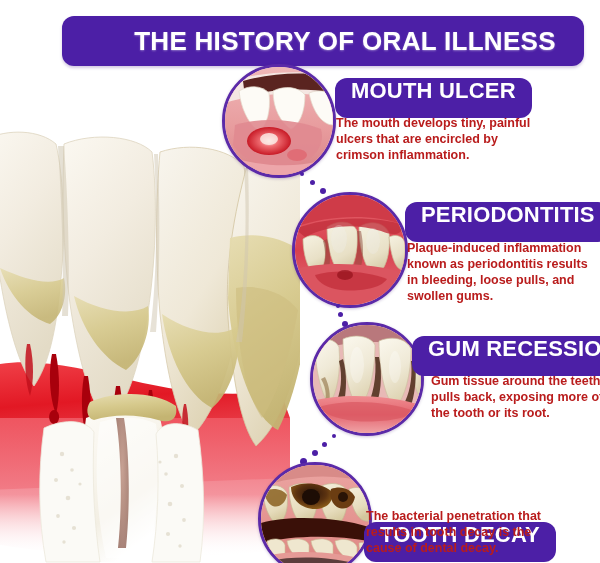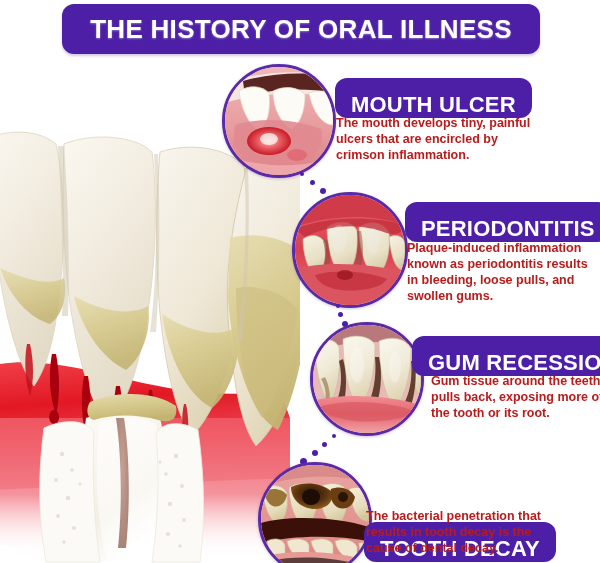--- a/index.html
+++ b/index.html
@@ -15,29 +15,30 @@
     width: 600px;
     height: 563px;
     background: #ffffff;
     overflow: hidden;
   }
 
   
   .title-banner {
     position: absolute;
     left: 62px;
-    top: 4px;
+    top: 16px;
     width: 478px;
     height: 50px;
     background: #4c1fa6;
     border-radius: 12px 12px 12px 12px;
     box-shadow: 0 2px 3px rgba(80,40,140,0.25);
     display: flex;
     align-items: center;
     justify-content: center;
+    padding-left: 44px;
   }
   .title-text {
     color: #ffffff;
     font-size: 26px;
     font-weight: bold;
     letter-spacing: 0.3px;
     white-space: nowrap;
     text-shadow: 0 1px 2px rgba(255,255,255,0.35);
   }
 
@@ -62,21 +63,21 @@
     background: #f3d8d8;
     box-shadow: 0 1px 3px rgba(60,20,110,0.25);
   }
   .photo-circle svg { display: block; }
 
   .label-pill {
     position: absolute;
     background: #4c1fa6;
     border-radius: 12px;
     display: flex;
-    align-items: flex-end;
+    align-items: flex-start;
     padding: 0 16px;
     height: 40px;
     box-sizing: border-box;
   }
   .label-pill span {
     color: #ffffff;
     font-size: 22px;
     font-weight: bold;
     white-space: nowrap;
     letter-spacing: 0.2px;

